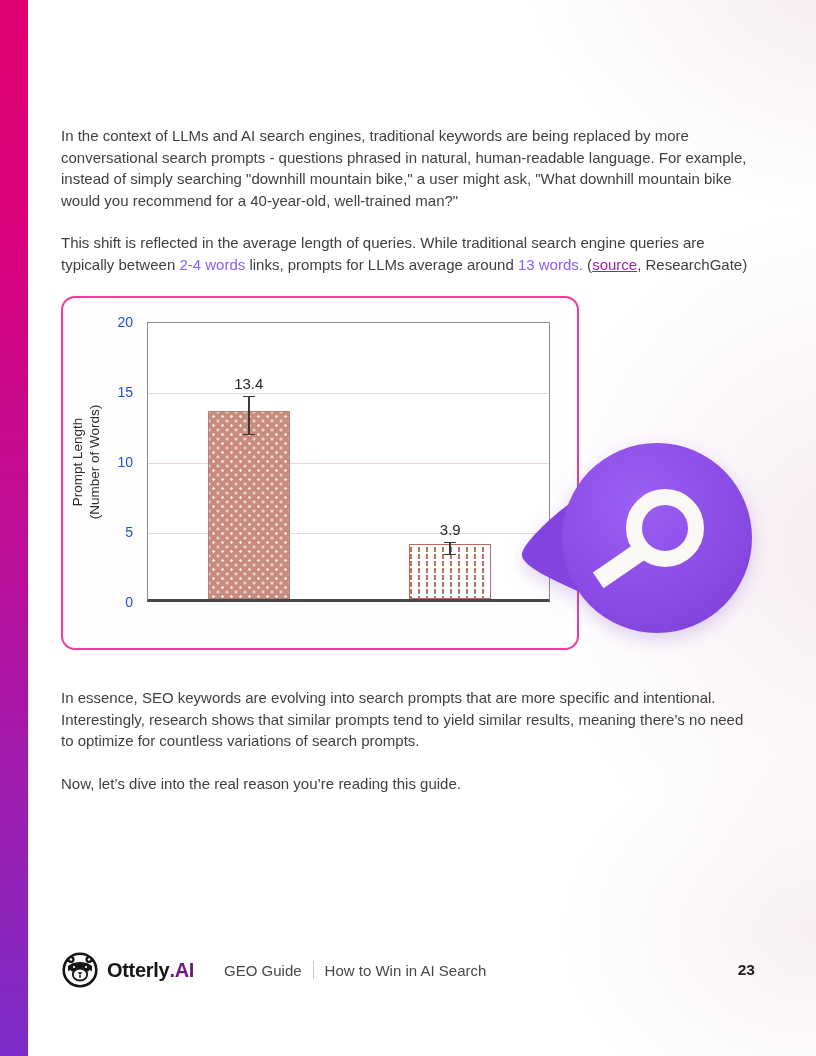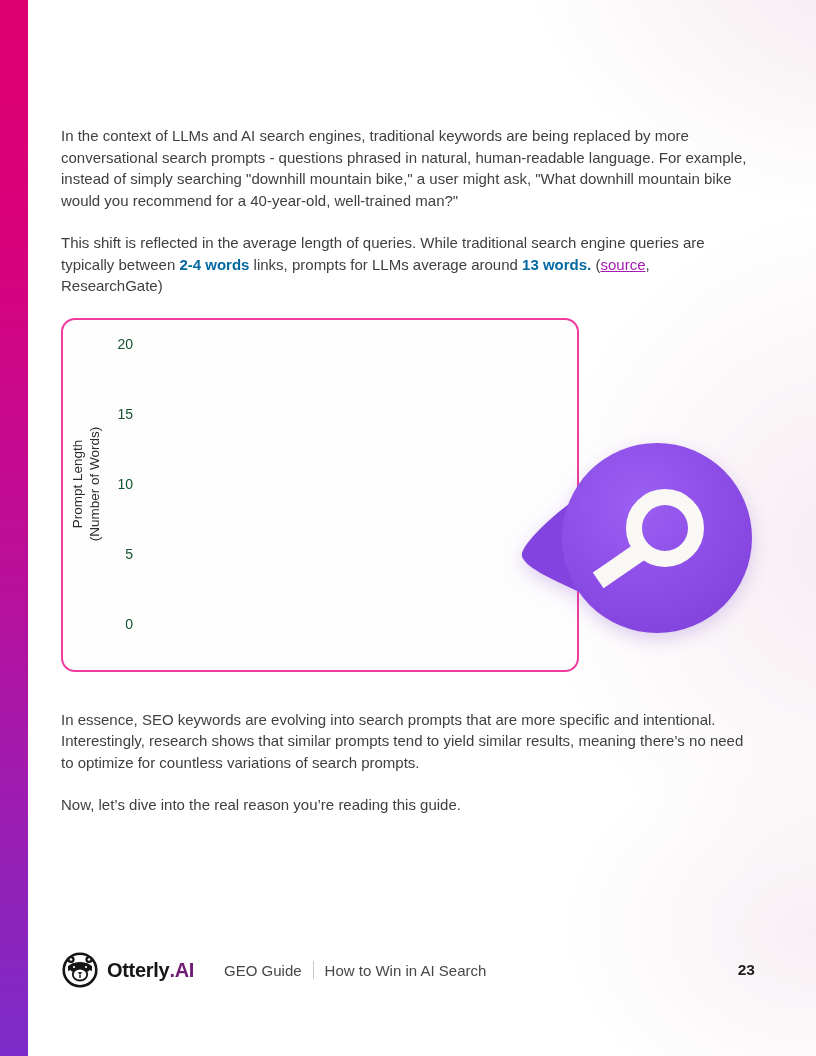--- a/index.html
+++ b/index.html
@@ -14,21 +14,21 @@
       radial-gradient(620px 480px at 108% -6%, #f3e7ee 0%, rgba(243,231,238,0) 58%),
       radial-gradient(560px 620px at 104% 52%, #f6ecf2 0%, rgba(246,236,242,0) 55%),
       radial-gradient(420px 320px at 100% 88%, #f7eff4 0%, rgba(247,239,244,0) 60%);
   }
   .stripe {
     position: absolute; left: 0; top: 0; width: 28px; height: 1056px;
     background: linear-gradient(180deg, #df0070 0%, #d9017b 22%, #b90f9b 55%, #7c2cc9 100%);
   }
   .content { position: absolute; left: 61px; top: 125px; width: 694px; }
   .content p { font-size: 15px; line-height: 21.5px; margin: 0 0 21px 0; color: #3f3f3f; }
-  .content p b { font-weight: 700; color: #0369a1; }
+  .content p b { font-weight: 400; color: #8b5cf6; }
   a.src-link { color: #a21caf; text-decoration: underline; cursor: pointer; }
 
   
   .chart-card {
     position: relative;
     width: 518px; height: 354px;
     border: 2px solid #ee3d9e;
     border-radius: 14px;
     background: #fefdfe;
     margin: 0 0 37px 0;
@@ -64,21 +64,21 @@
       rgba(0,0,0,0) calc(50% - 0.9px), #3a3a3a calc(50% - 0.9px),
       #3a3a3a calc(50% + 0.9px), rgba(0,0,0,0) calc(50% + 0.9px));
   }
   .value-label {
     position: absolute; width: 60px; text-align: center;
     font-size: 15px; color: #262626; font-weight: 500;
   }
   .ytick-wrap { position: absolute; left: 38px; top: 24px; width: 40px; height: 280px; }
   .ytick {
     position: absolute; right: 8px; width: 32px; text-align: right;
-    font-size: 14px; color: #14532d;
+    font-size: 14px; color: #1d4ed8;
   }
   .ylabel {
     position: absolute; left: -45px; top: 140px; width: 200px;
     transform: translate(-50%, -50%) rotate(-90deg); transform-origin: center;
     margin-left: 145px;
     text-align: center; font-size: 13.5px; line-height: 17px; color: #2b2b2b;
     white-space: pre-line;
   }
   .xaxis { position: absolute; left: 84px; top: 312px; width: 403px; height: 20px; }
   .xcat {
@@ -124,20 +124,31 @@
       <div class="ylabel">Prompt Length
 (Number of Words)</div>
     </div>
     <div class="ytick-wrap">
         <div class="ytick" style="top: 272px;">0</div>
         <div class="ytick" style="top: 202px;">5</div>
         <div class="ytick" style="top: 132px;">10</div>
         <div class="ytick" style="top: 62px;">15</div>
         <div class="ytick" style="top: -8px;">20</div>
       </div>
+    <div class="plot">
+        <div class="gridline" style="top: 210px;"></div>
+        <div class="gridline" style="top: 140px;"></div>
+        <div class="gridline" style="top: 70px;"></div>
+        <div class="bar bar-0" style="left: 59.75px; width: 82px; height: 187.6px;"></div>
+        <div class="errbar" style="left: 94.75px; top: 72.8px; height: 39.2px;"></div>
+        <div class="value-label" style="left: 70.75px; top: 51.8px;">13.4</div>
+        <div class="bar bar-1" style="left: 261.25px; width: 82px; height: 54.6px;"></div>
+        <div class="errbar" style="left: 296.25px; top: 219.1px; height: 12.6px;"></div>
+        <div class="value-label" style="left: 272.25px; top: 198.1px;">3.9</div>
+      </div>
   </div>
 
   <p>In essence, SEO keywords are evolving into search prompts that are more specific and intentional. Interestingly, research shows that similar prompts tend to yield similar results, meaning there’s no need to optimize for countless variations of search prompts.</p>
   <p>Now, let’s dive into the real reason you’re reading this guide.</p>
 </div>
 
 <svg class="bubble" viewBox="0 0 242 240">
   <defs>
     <radialGradient id="bubbleGrad" cx="0.40" cy="0.32" r="0.85">
       <stop offset="0%" stop-color="#9b5ff2"></stop>

